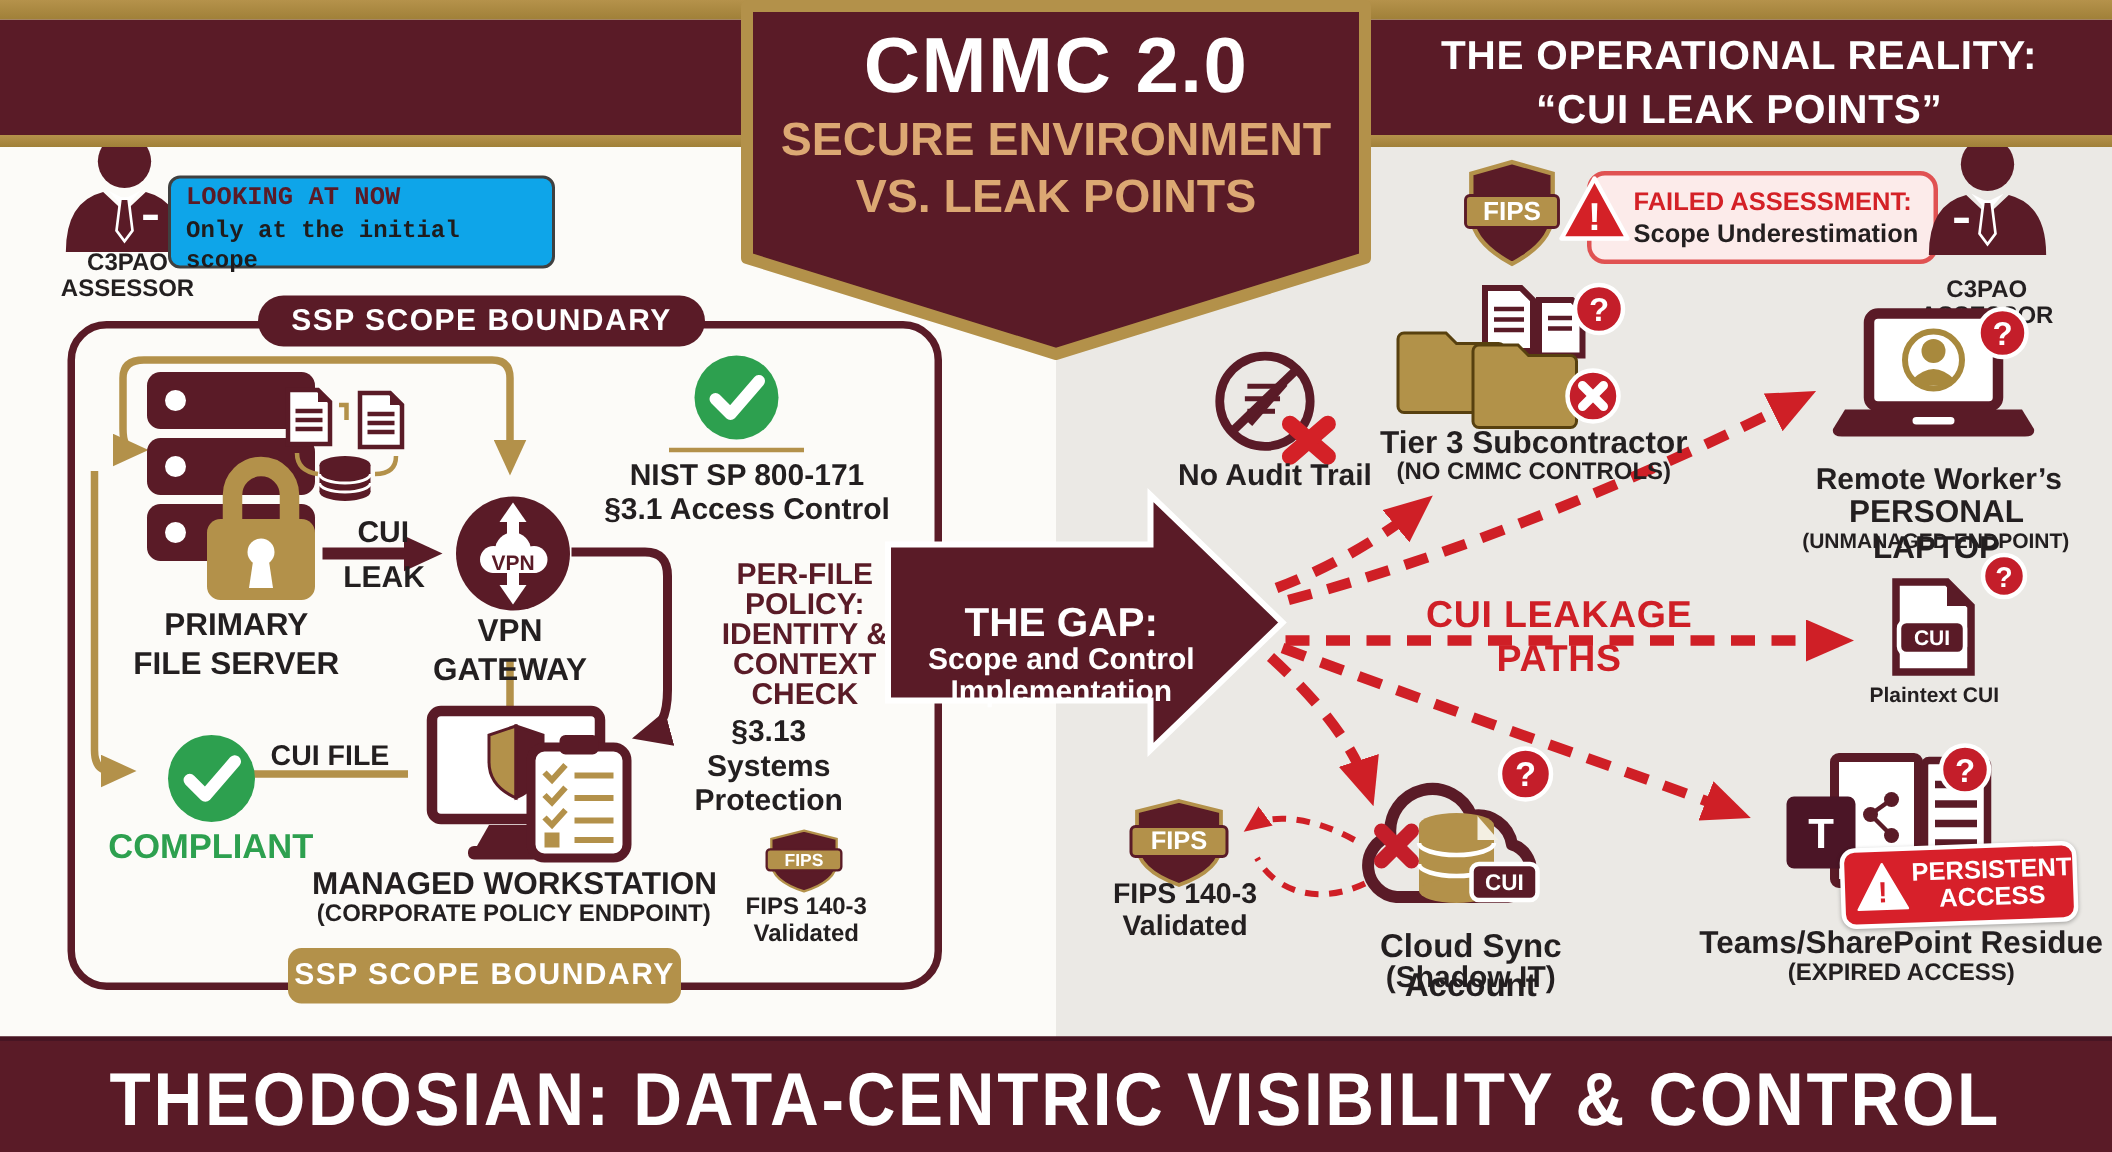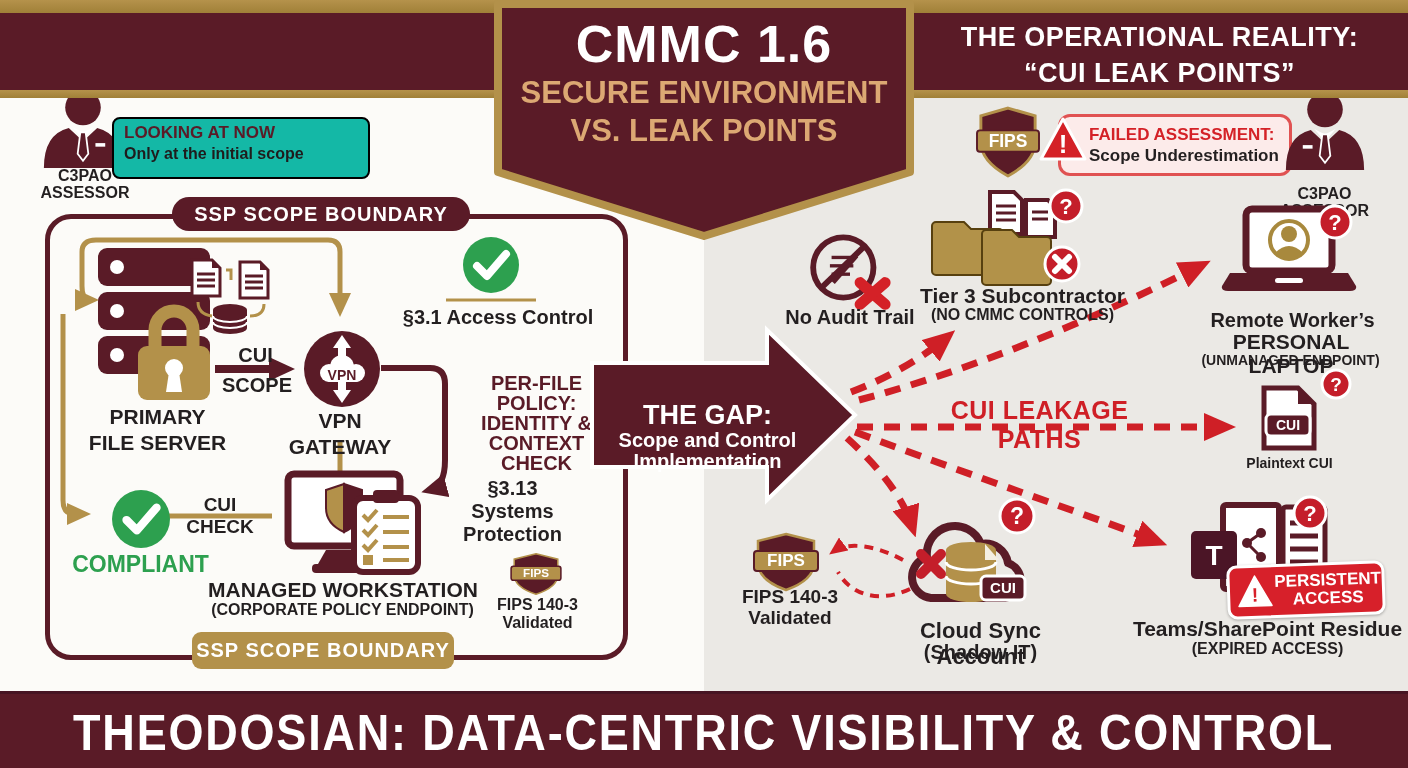--- a/index.html
+++ b/index.html
@@ -33,22 +33,22 @@
   
   .bbox{left:45px;top:214px;width:573px;height:436px;border:5px solid #5a1b27;border-radius:26px;
         z-index:1;background:transparent;}
   .btag-top{left:172px;top:197px;width:298px;height:34px;background:#5a1b27;border-radius:17px;
             color:#fff;font-weight:bold;font-size:20px;letter-spacing:1px;display:flex;align-items:center;
             justify-content:center;z-index:2;}
   .btag-bot{left:192px;top:632px;width:262px;height:37px;background:#b3914a;border-radius:9px;
             color:#fff;font-weight:bold;font-size:20px;letter-spacing:1px;display:flex;align-items:center;
             justify-content:center;z-index:2;}
   
-  .callout{left:112px;top:117px;width:234px;height:52px;background:#14b8a6;border:2px solid #000000;
-           border-radius:8px;z-index:2;padding:3px 10px;box-sizing:content-box;}
+  .callout{left:112px;top:117px;width:234px;height:52px;background:#0ea5e9;border:2px solid #404040;
+           border-radius:8px;z-index:2;padding:3px 10px;box-sizing:content-box;font-family:Liberation Mono, monospace;}
   .callout .c1{color:#5a1b27;font-weight:bold;font-size:17px;line-height:22px;}
   .callout .c2{color:#1f1c1d;font-weight:bold;font-size:16px;line-height:20px;}
   
   .failed{left:1058px;top:114px;width:222px;height:56px;background:#fcebea;border:3px solid #e05252;
           border-radius:12px;z-index:2;display:flex;flex-direction:column;justify-content:center;
           padding-left:28px;width:200px;}
   .failed .f1{color:#d42127;font-weight:bold;font-size:17px;line-height:21px;}
   .failed .f2{color:#231f20;font-weight:bold;font-size:17px;line-height:21px;}
   
   .persist{left:1227px;top:563px;width:152px;height:48px;background:#d7202a;border:3px solid #fff;
@@ -170,21 +170,21 @@
     <path d="M38,12 h5 v10" fill="none" stroke="#b3914a" stroke-width="3"></path>
     <path d="M10,44 q0,12 14,14" fill="none" stroke="#b3914a" stroke-width="3"></path>
     <path d="M76,46 q0,12 -14,12" fill="none" stroke="#b3914a" stroke-width="3"></path>
     <ellipse cx="42" cy="52" rx="17" ry="6" fill="#5a1b27"></ellipse>
     <rect x="25" y="52" width="34" height="18" fill="#5a1b27"></rect>
     <ellipse cx="42" cy="70" rx="17" ry="6" fill="#5a1b27"></ellipse>
     <path d="M25,58 a17,6 0 0 0 34,0 M25,64 a17,6 0 0 0 34,0" fill="none" stroke="#fff" stroke-width="2"></path>
   </svg>
 
   <div class="lb" style="left:228px;top:344px;width:55px;font-size:20px">CUI</div>
-  <div class="lb" style="left:222px;top:374px;width:68px;font-size:20px">SCOPE</div>
+  <div class="lb" style="left:222px;top:374px;width:68px;font-size:20px">LEAK</div>
 
   <svg class="icon" style="left:303px;top:330px" width="78" height="78" viewBox="0 0 78 78">
     <circle cx="39" cy="39" r="38" fill="#5a1b27"></circle>
     <polygon points="39,5 30,18 48,18" fill="#fff"></polygon>
       <rect x="35" y="16" width="8" height="10" fill="#fff"></rect>
     <polygon points="39,73 30,60 48,60" fill="#fff"></polygon>
       <rect x="35" y="52" width="8" height="10" fill="#fff"></rect>
     <circle cx="26" cy="43" r="9" fill="#fff"></circle>
       <circle cx="39" cy="37" r="12" fill="#fff"></circle>
       <circle cx="53" cy="43" r="9" fill="#fff"></circle>
@@ -198,20 +198,21 @@
   <div class="lb" style="left:70px;top:404px;width:175px;font-size:21px;line-height:26px">
     <span>PRIMARY</span>
       <span>FILE SERVER</span>
   </div>
 
   <svg class="icon" style="left:463px;top:237px" width="56" height="56" viewBox="0 0 56 56">
     <circle cx="28" cy="28" r="28" fill="#2da04f"></circle>
     <path d="M14,29 L24,39 L43,17" fill="none" stroke="#fff" stroke-width="8" stroke-linecap="round" stroke-linejoin="round"></path>
   </svg>
   <div class="lb" style="left:398px;top:306px;width:200px;font-size:20px;line-height:23px">
+    <span>NIST SP 800-171</span>
       <span>§3.1 Access Control</span>
   </div>
 
   <div class="lb maroon-t" style="left:469px;top:373px;width:135px;font-size:20px;line-height:20px">
     <span>PER-FILE</span>
       <span>POLICY:</span>
     <span>IDENTITY &amp;</span>
       <span>CONTEXT</span>
     <span>CHECK</span>
   </div>
@@ -229,21 +230,21 @@
   <div class="lb" style="left:490px;top:596px;width:95px;font-size:16px;line-height:18px">
     <span>FIPS 140-3</span>
       <span>Validated</span>
   </div>
 
   <svg class="icon" style="left:112px;top:490px" width="58" height="58" viewBox="0 0 56 56">
     <circle cx="28" cy="28" r="28" fill="#2da04f"></circle>
     <path d="M14,29 L24,39 L43,17" fill="none" stroke="#fff" stroke-width="8" stroke-linecap="round" stroke-linejoin="round"></path>
   </svg>
   <div class="lb green-t" style="left:58px;top:551px;width:165px;font-size:23px">COMPLIANT</div>
-  <div class="lb" style="left:170px;top:494px;width:100px;font-size:19px">CUI CHECK</div>
+  <div class="lb" style="left:170px;top:494px;width:100px;font-size:19px">CUI FILE</div>
 
   <svg class="icon" style="left:268px;top:472px" width="152" height="104" viewBox="0 0 152 104">
     <rect x="20" y="2" width="112" height="72" rx="6" fill="#fff" stroke="#5a1b27" stroke-width="7"></rect>
     <path d="M76,12 L58,18 V36 Q58,52 76,60 Z" fill="#b3914a" stroke="#5a1b27" stroke-width="2"></path>
     <path d="M76,12 L94,18 V36 Q94,52 76,60 Z" fill="#5a1b27" stroke="#5a1b27" stroke-width="2"></path>
     <path d="M58,78 h36 l8,14 h-52 z" fill="#5a1b27"></path>
     <rect x="44" y="92" width="64" height="9" rx="4" fill="#5a1b27"></rect>
   </svg>
   <svg class="icon" style="left:352px;top:490px" width="68" height="84" viewBox="0 0 68 84">
     <rect x="2" y="8" width="64" height="74" rx="9" fill="#fff" stroke="#5a1b27" stroke-width="6"></rect>
@@ -433,21 +434,21 @@
   <div class="abs gold-strip" style="top:0;height:13px"></div>
   <div class="abs gold-strip" style="top:90px;height:8px"></div>
   <div class="abs htitle" style="left:911px;top:19px;width:497px">
     <span style="display:block">THE OPERATIONAL REALITY:</span>
     <span style="display:block">“CUI LEAK POINTS”</span>
   </div>
   <svg class="abs banner-svg" viewBox="0 0 432 242">
     <path d="M10,4 H422 V172 L216,236 L10,172 Z" fill="#5a1b27" stroke="#b3914a" stroke-width="8" stroke-linejoin="round"></path>
   </svg>
   <div class="abs banner-text">
-    <div class="bt1">CMMC 1.6</div>
+    <div class="bt1">CMMC 2.0</div>
     <div class="bt3">SECURE ENVIRONMENT</div>
     <div class="bt3">VS. LEAK POINTS</div>
   </div>
 
   <div class="abs footer">
     <span>THEODOSIAN: DATA-CENTRIC VISIBILITY &amp; CONTROL</span>
   </div>
 
 </div>
 

